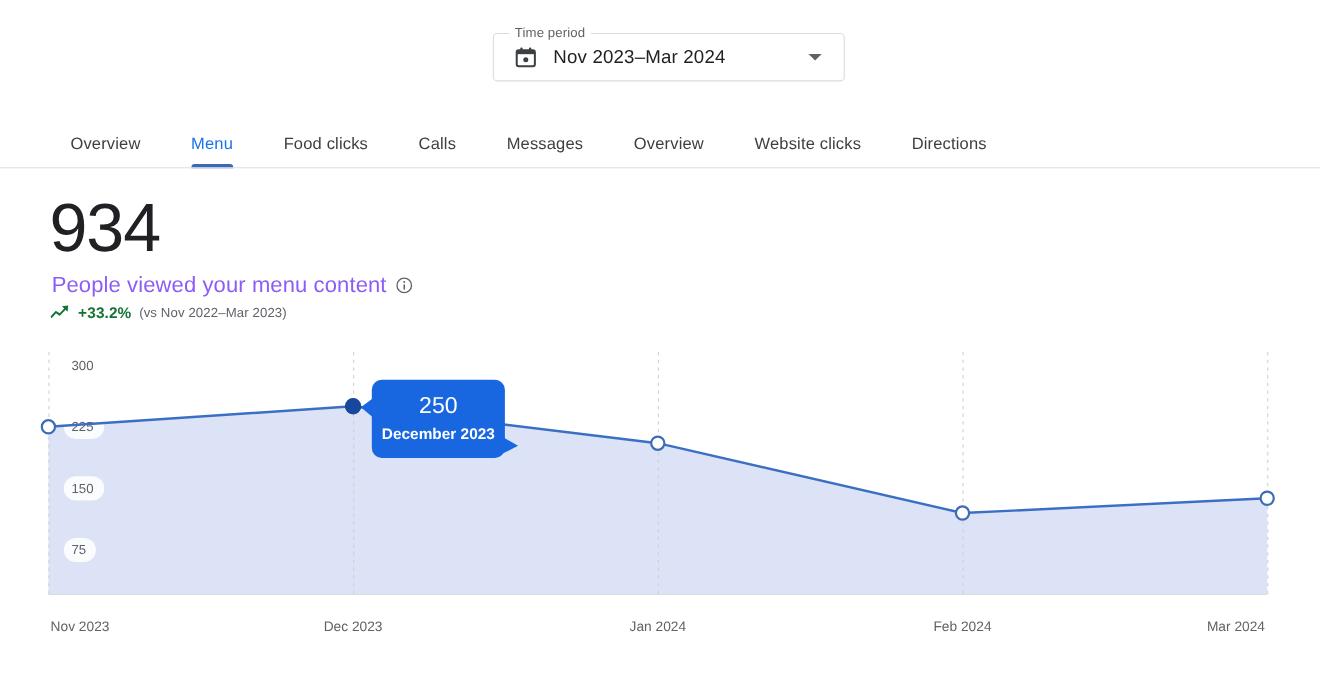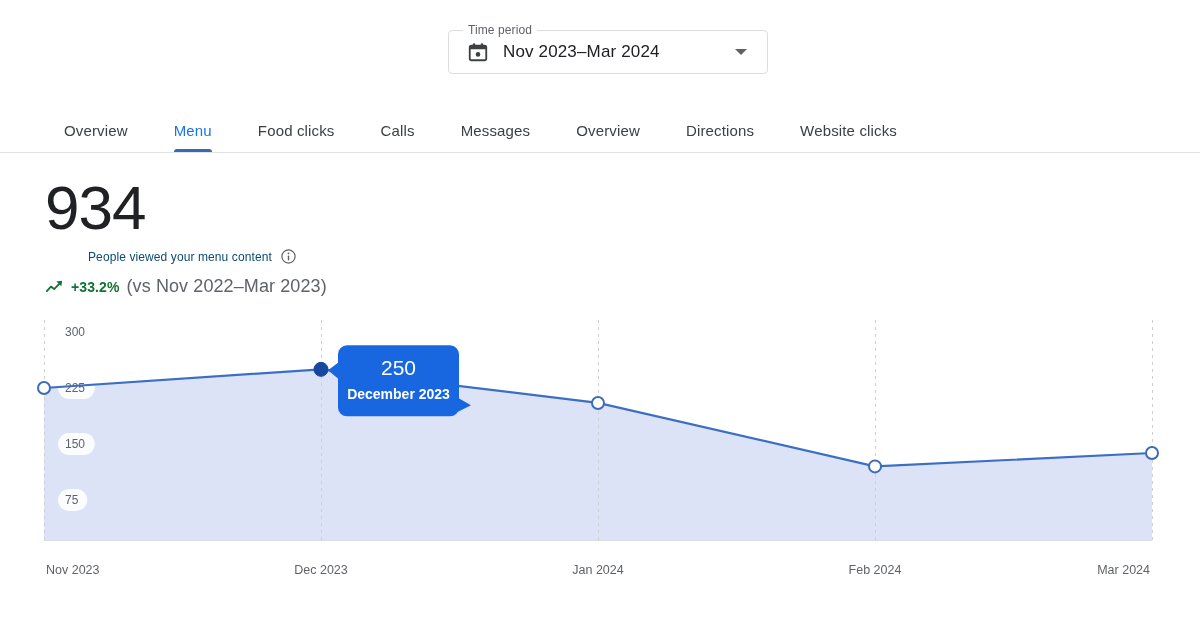--- a/index.html
+++ b/index.html
@@ -111,43 +111,42 @@
     letter-spacing: -1px;
   }
   .metric-label-row {
     position: absolute;
     left: 47px; top: 248px;
     display: flex;
     align-items: center;
     gap: 8px;
   }
   .metric-label {
-    font-size: 12px;
-    color: #0c4a6e;
-    letter-spacing: .1px;
-    margin-left: 41px;
+    font-size: 20px;
+    color: #8b5cf6;
+    letter-spacing: .1px;
   }
   .info-icon { width: 17px; height: 17px; display: block; cursor: pointer; }
 
   .metric-delta-row {
     position: absolute;
     left: 46px; top: 276px;
     display: flex;
     align-items: center;
     gap: 7px;
   }
   .trend-icon { width: 18px; height: 16px; display: block; }
   .delta-pct {
     font-size: 14px;
     font-weight: bold;
     color: #137333;
     letter-spacing: .1px;
   }
   .delta-note {
-    font-size: 18px;
+    font-size: 12px;
     color: #5f6368;
     letter-spacing: .1px;
   }
 
   
   .chart {
     position: absolute;
     left: 0; top: 312px;
     width: 1009px; height: 280px;
   }
@@ -198,22 +197,22 @@
     </div>
   </div>
 
   <div class="tabs">
     <button class="tab">Overview</button>
     <button class="tab active">Menu</button>
     <button class="tab">Food clicks</button>
     <button class="tab">Calls</button>
     <button class="tab">Messages</button>
     <button class="tab">Overview</button>
+    <button class="tab">Website clicks</button>
     <button class="tab">Directions</button>
-    <button class="tab">Website clicks</button>
   </div>
   <div class="tabs-divider"></div>
 
   <div class="metric-value">934</div>
 
   <div class="metric-label-row">
     <span class="metric-label">People viewed your menu content</span>
     <span class="info-icon">
       <svg viewBox="0 0 24 24" width="17" height="17" aria-hidden="true">
         <circle cx="12" cy="12" r="9.3" fill="none" stroke="#5f6368" stroke-width="1.7"></circle>

